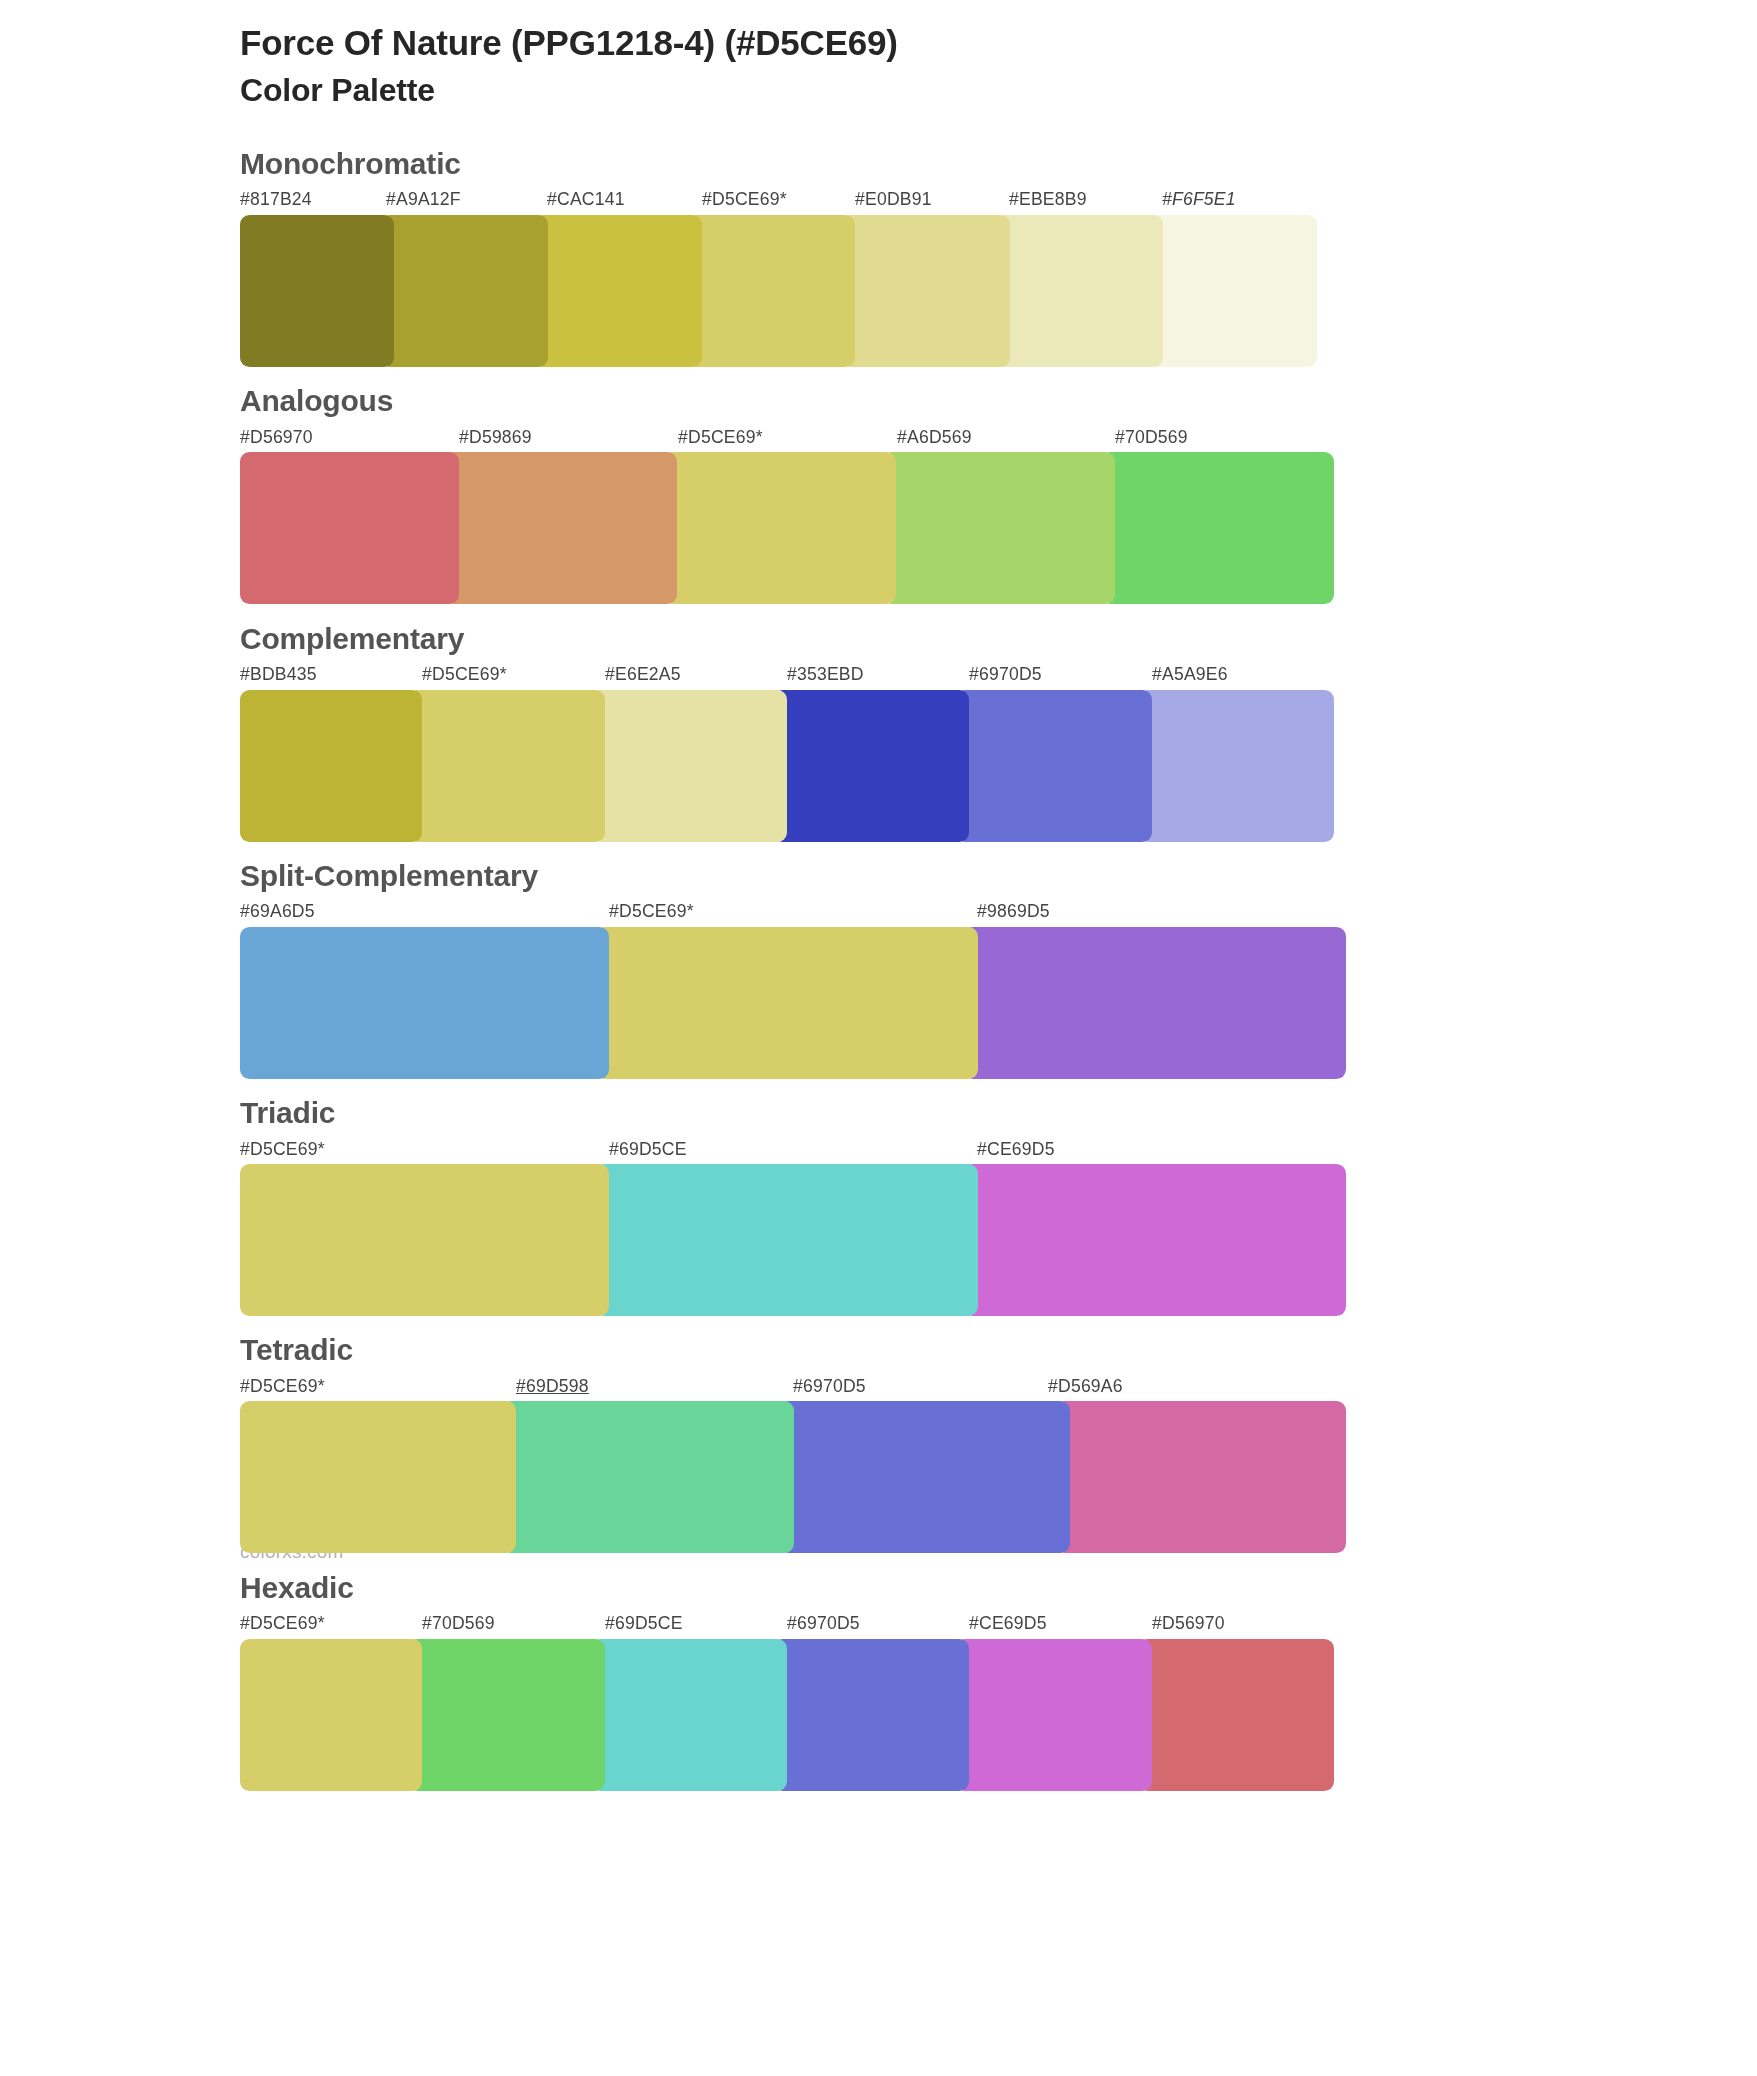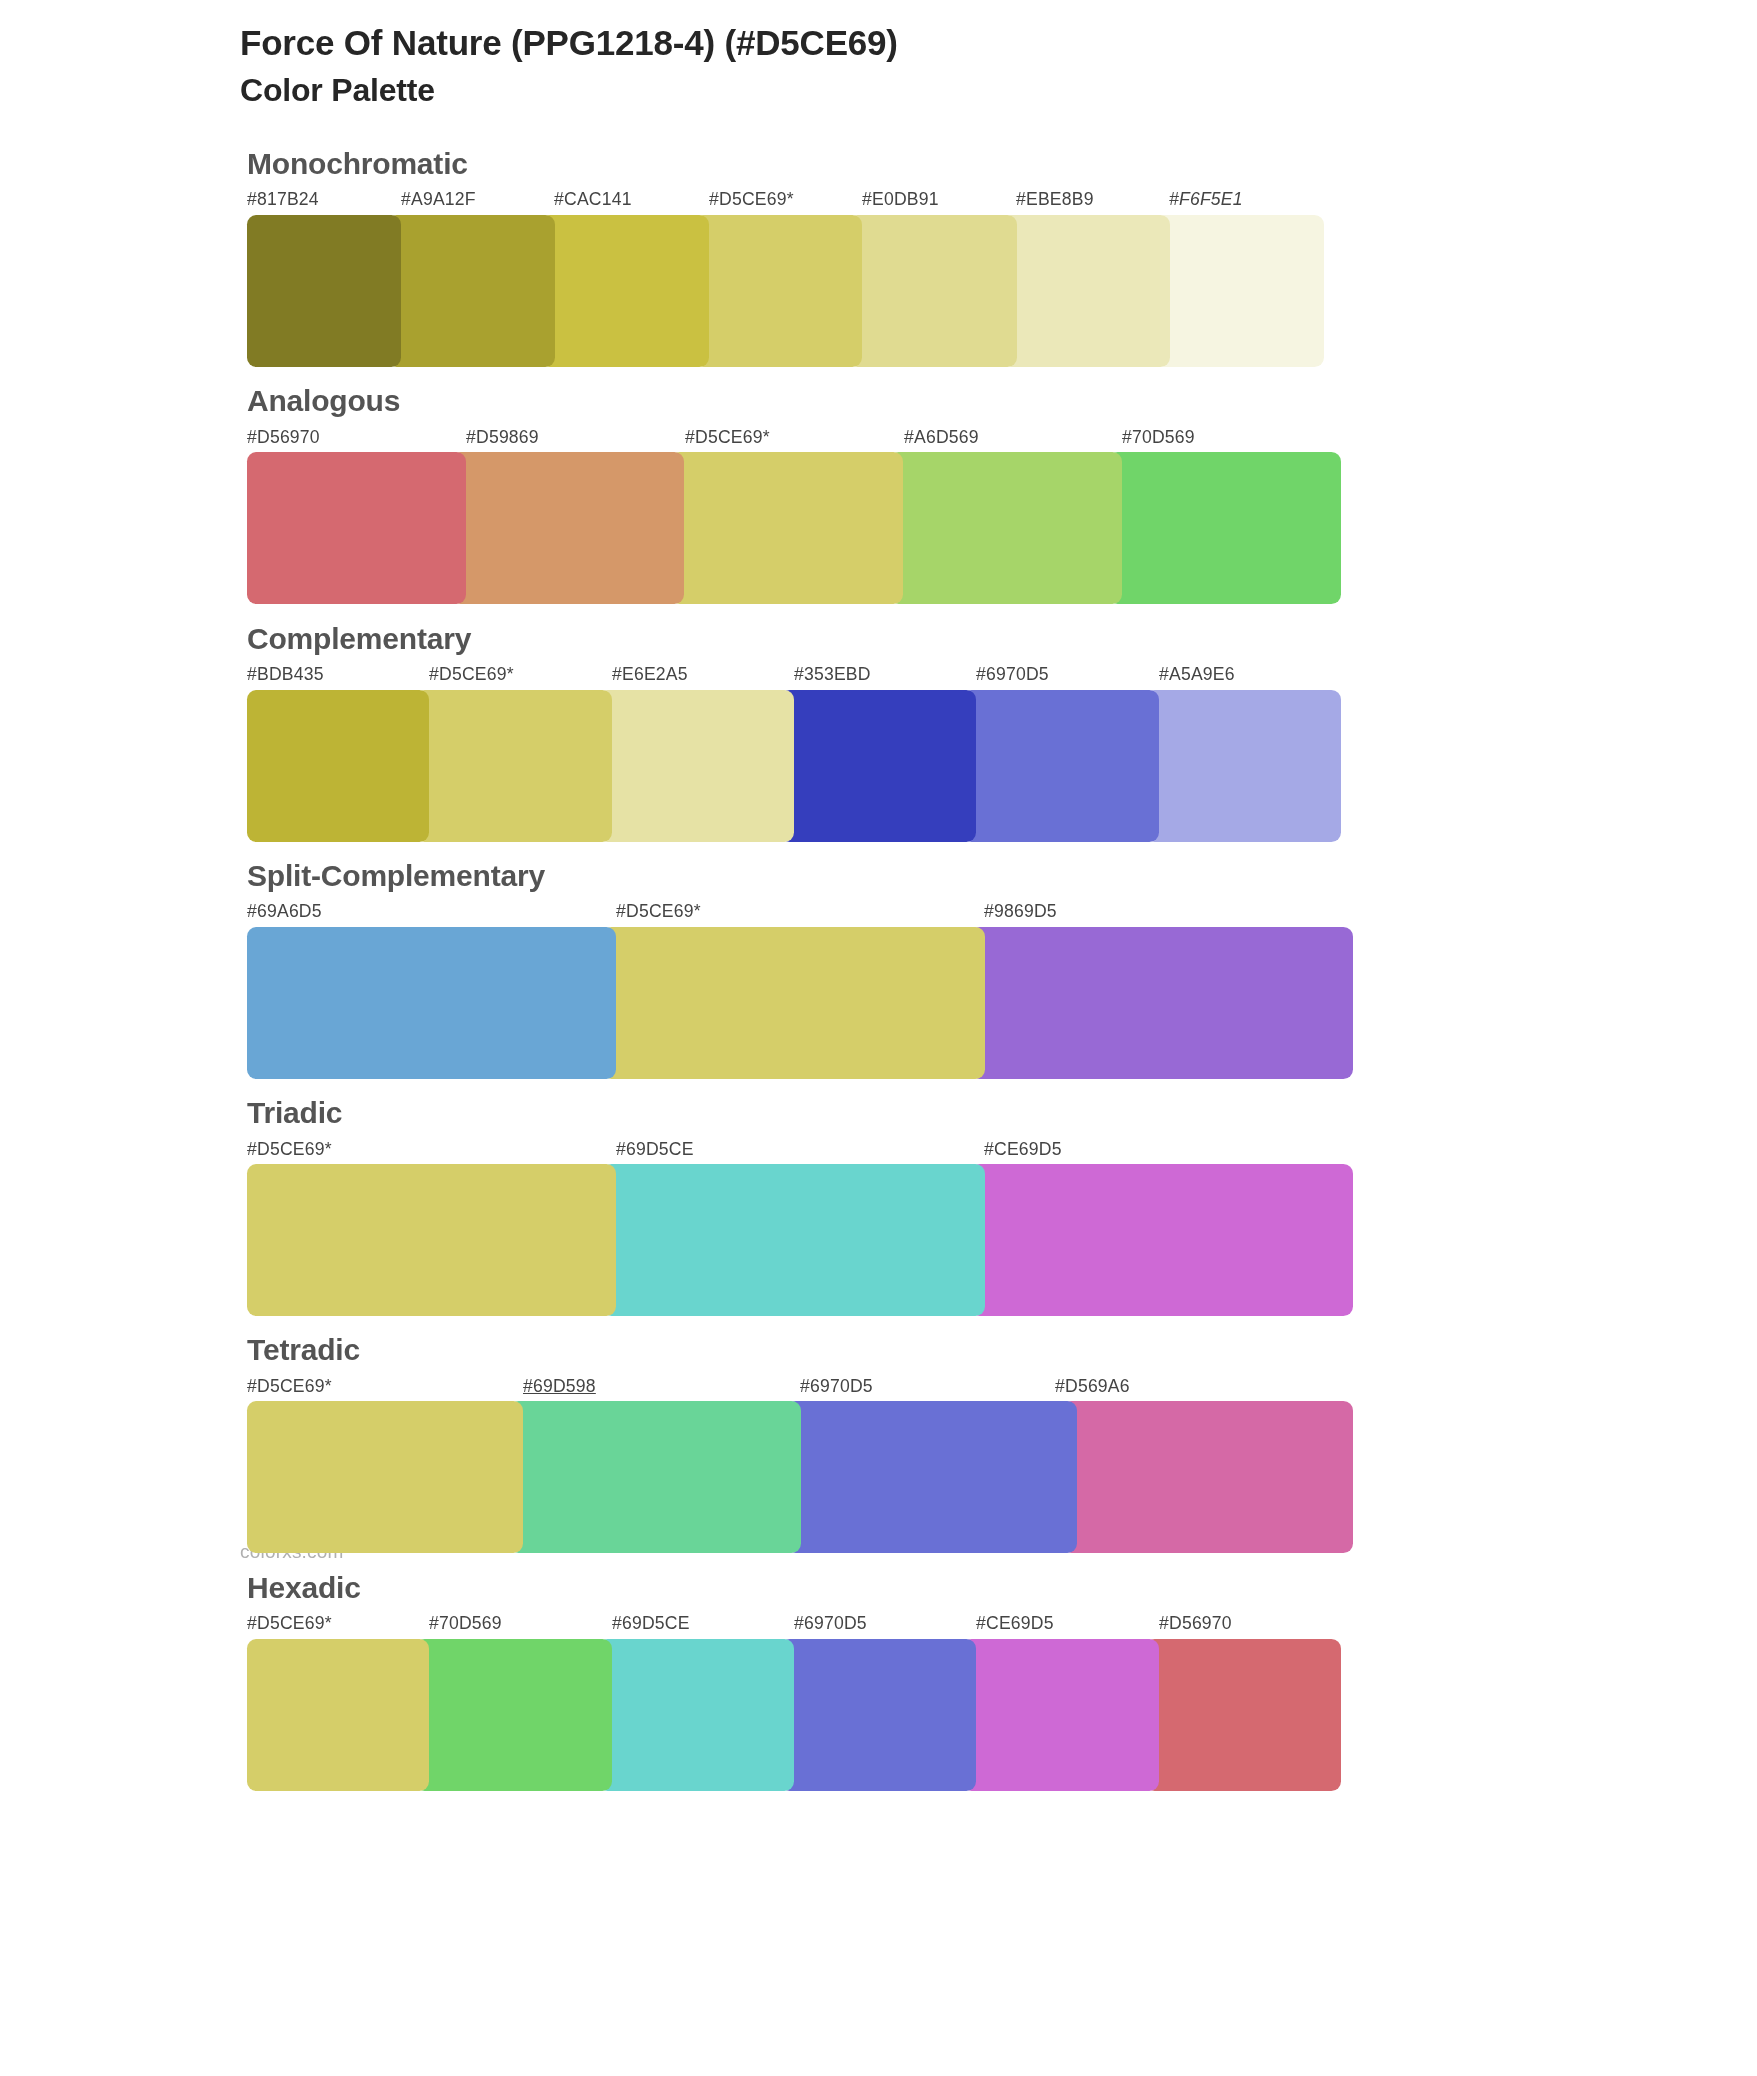--- a/index.html
+++ b/index.html
@@ -41,21 +41,20 @@
     font-weight: bold;
     color: #262626;
     letter-spacing: -0.2px;
     line-height: 1.25;
     margin: 6.4px 0 0 0;
   }
 
   
   .sections {
     margin-top: 34px;
-    margin-left: 7px;
   }
   .section {
     padding-left: 240px;
     margin-bottom: 14.4px;
   }
   .section-title {
     font-size: 30px;
     font-weight: bold;
     color: #545454;
     letter-spacing: -0.2px;
@@ -105,21 +104,21 @@
   <div class="header">
     <h1 class="title">Force Of Nature (PPG1218-4) (#D5CE69)</h1>
     <h2 class="subtitle">Color Palette</h2>
   </div>
 
   <div class="sections">
       <div class="section">
         <div class="section-title">Monochromatic</div>
         <div class="swatch-labels">
           <div class="swatch-label" style="left: 0px;">#817B24</div>
-          <div class="swatch-label" style="left: 154px;">#A9A12F</div>
+          <div class="swatch-label" style="left: 146px;">#A9A12F</div>
           <div class="swatch-label" style="left: 307px;">#CAC141</div>
           <div class="swatch-label" style="left: 462px;">#D5CE69*</div>
           <div class="swatch-label" style="left: 615px;">#E0DB91</div>
           <div class="swatch-label" style="left: 769px;">#EBE8B9</div>
           <div class="swatch-label" style="left: 922px; font-style: italic;">#F6F5E1</div>
         </div>
         <div class="swatch-strip">
           <div class="swatch" title="#817B24" style="left: 0px; width: 154px; background: rgb(129, 123, 36); z-index: 7;"></div>
           <div class="swatch" title="#A9A12F" style="left: 140px; width: 168px; background: rgb(169, 161, 47); z-index: 6;"></div>
           <div class="swatch" title="#CAC141" style="left: 293px; width: 169px; background: rgb(202, 193, 65); z-index: 5;"></div>

